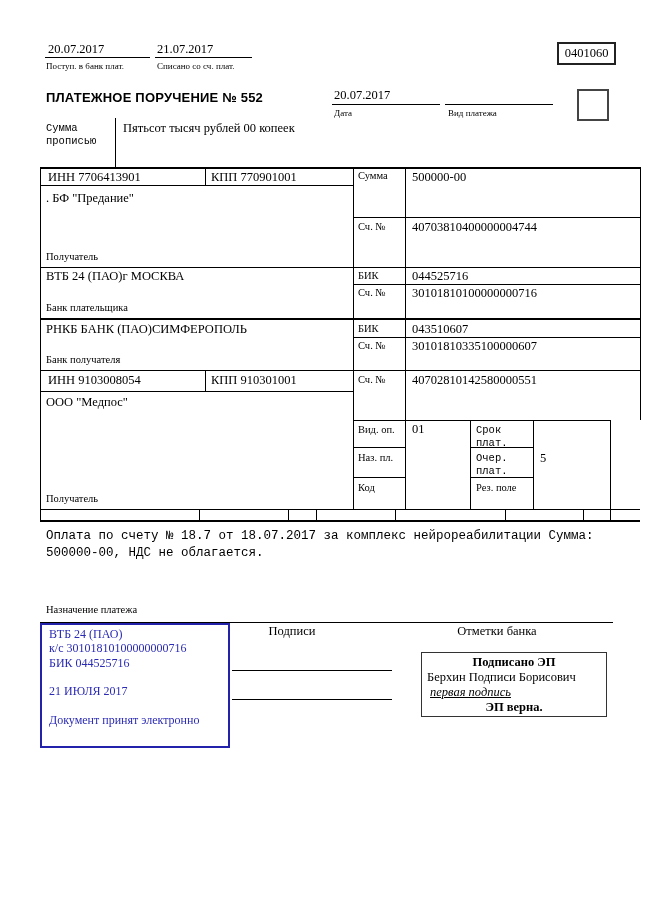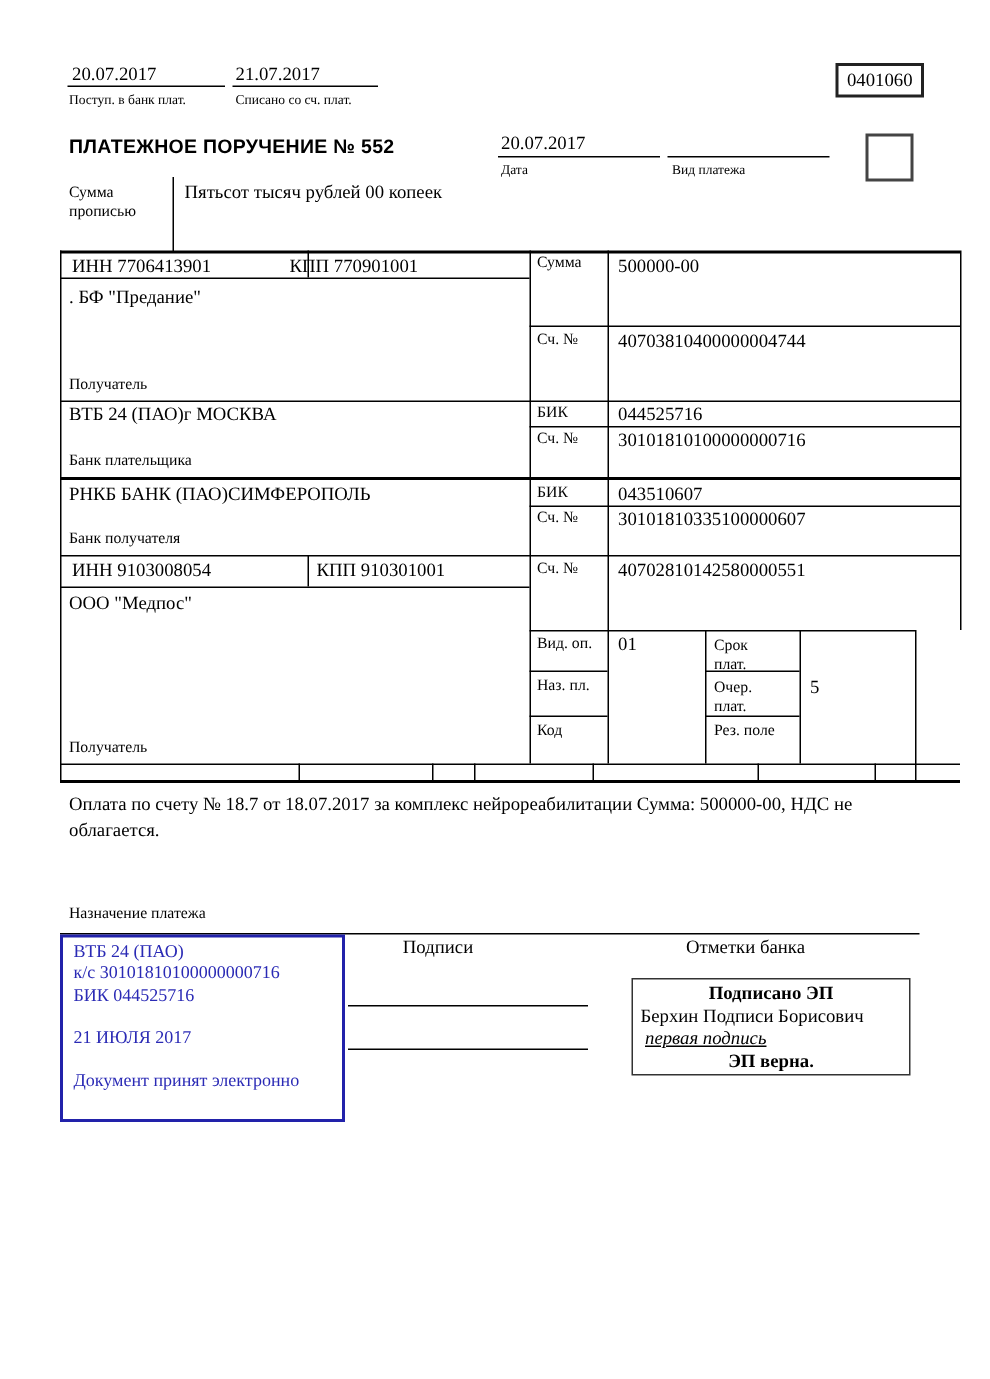--- a/index.html
+++ b/index.html
@@ -4,21 +4,21 @@
 <style>
   html,body { margin:0; padding:0; background:#ffffff; }
   .page {
     position:relative; width:660px; height:919px; background:#ffffff;
     font-family:"Liberation Serif", serif; color:#000; overflow:hidden;
   }
   .t  { position:absolute; white-space:nowrap; }
   .v  { font-size:12.5px; }              
   .s9 { font-size:9px; }                 
   .s10{ font-size:10.5px; }              
-  .wrap { white-space:normal; }
+  .wrap { white-space:normal;font-family:Liberation Mono, monospace; }
   .hl { position:absolute; height:1px; background:#000; }
   .vl { position:absolute; width:1px;  background:#000; }
   .hv { height:2px; }
   .title { font-family:"Liberation Sans", sans-serif; font-weight:bold; font-size:13px; letter-spacing:.2px; }
   .codebox {
     position:absolute; border:2px solid #222; font-size:12.5px;
     display:flex; align-items:center; justify-content:center;
   }
   .sq { position:absolute; border:2px solid #444; background:#fff; }
   .bluebox {
@@ -65,21 +65,21 @@
   <div class="t v" style="left:123px;top:121px">Пятьсот тысяч рублей 00 копеек</div>
 
   <div class="hl hv" style="left:40px;top:167px;width:600px"></div>
   <div class="vl" style="left:40px;top:167px;height:355px"></div>
   <div class="vl" style="left:353px;top:167px;height:342px"></div>
   <div class="vl" style="left:405px;top:167px;height:342px"></div>
   <div class="vl" style="left:640px;top:167px;height:253px"></div>
 
   <div class="t v" style="left:48px;top:170px">ИНН 7706413901</div>
   <div class="vl" style="left:205px;top:167px;height:18px"></div>
-  <div class="t v" style="left:193px;top:170px">КПП 770901001</div>
+  <div class="t v" style="left:211px;top:170px">КПП 770901001</div>
   <div class="hl" style="left:40px;top:185px;width:313px"></div>
   <div class="t s10" style="left:358px;top:170px">Сумма</div>
   <div class="t v" style="left:412px;top:170px">500000-00</div>
 
   <div class="t v" style="left:46px;top:191px">. БФ "Предание"</div>
   <div class="hl" style="left:353px;top:217px;width:287px"></div>
   <div class="t s10" style="left:358px;top:221px">Сч. №</div>
   <div class="t v" style="left:412px;top:220px">40703810400000004744</div>
   <div class="t s10" style="left:46px;top:251px">Получатель</div>
   <div class="hl" style="left:40px;top:267px;width:600px"></div>

